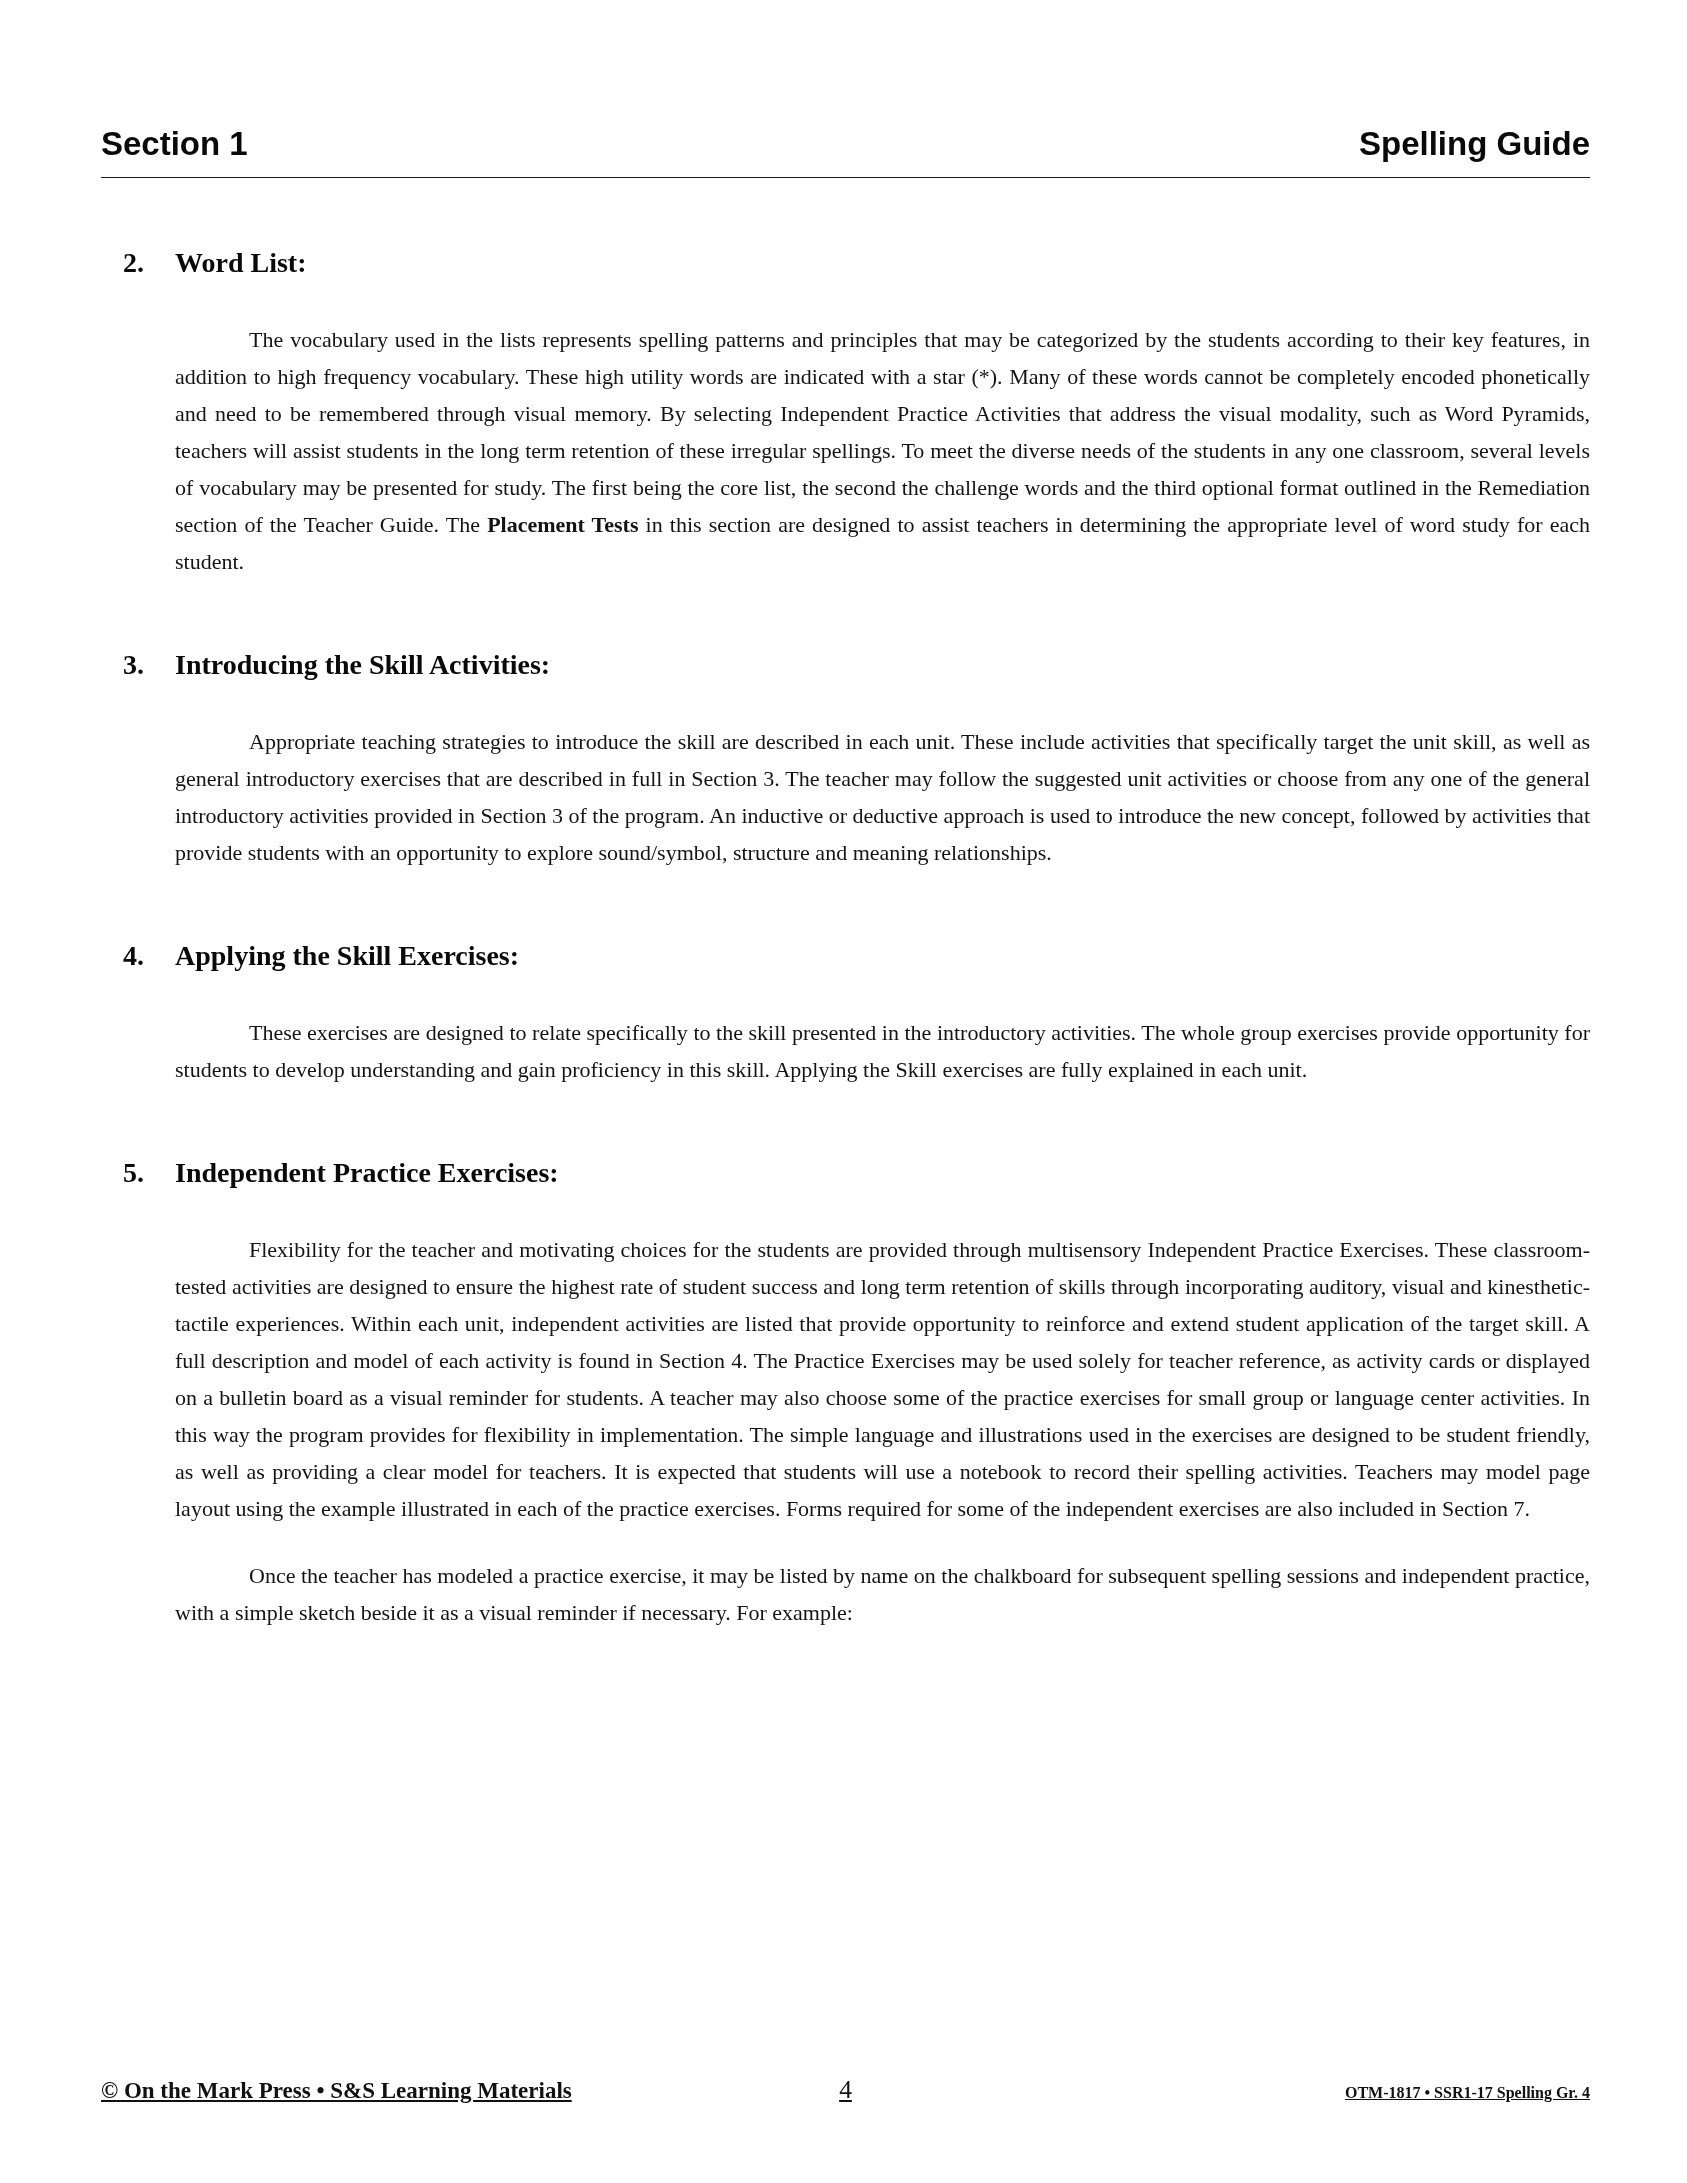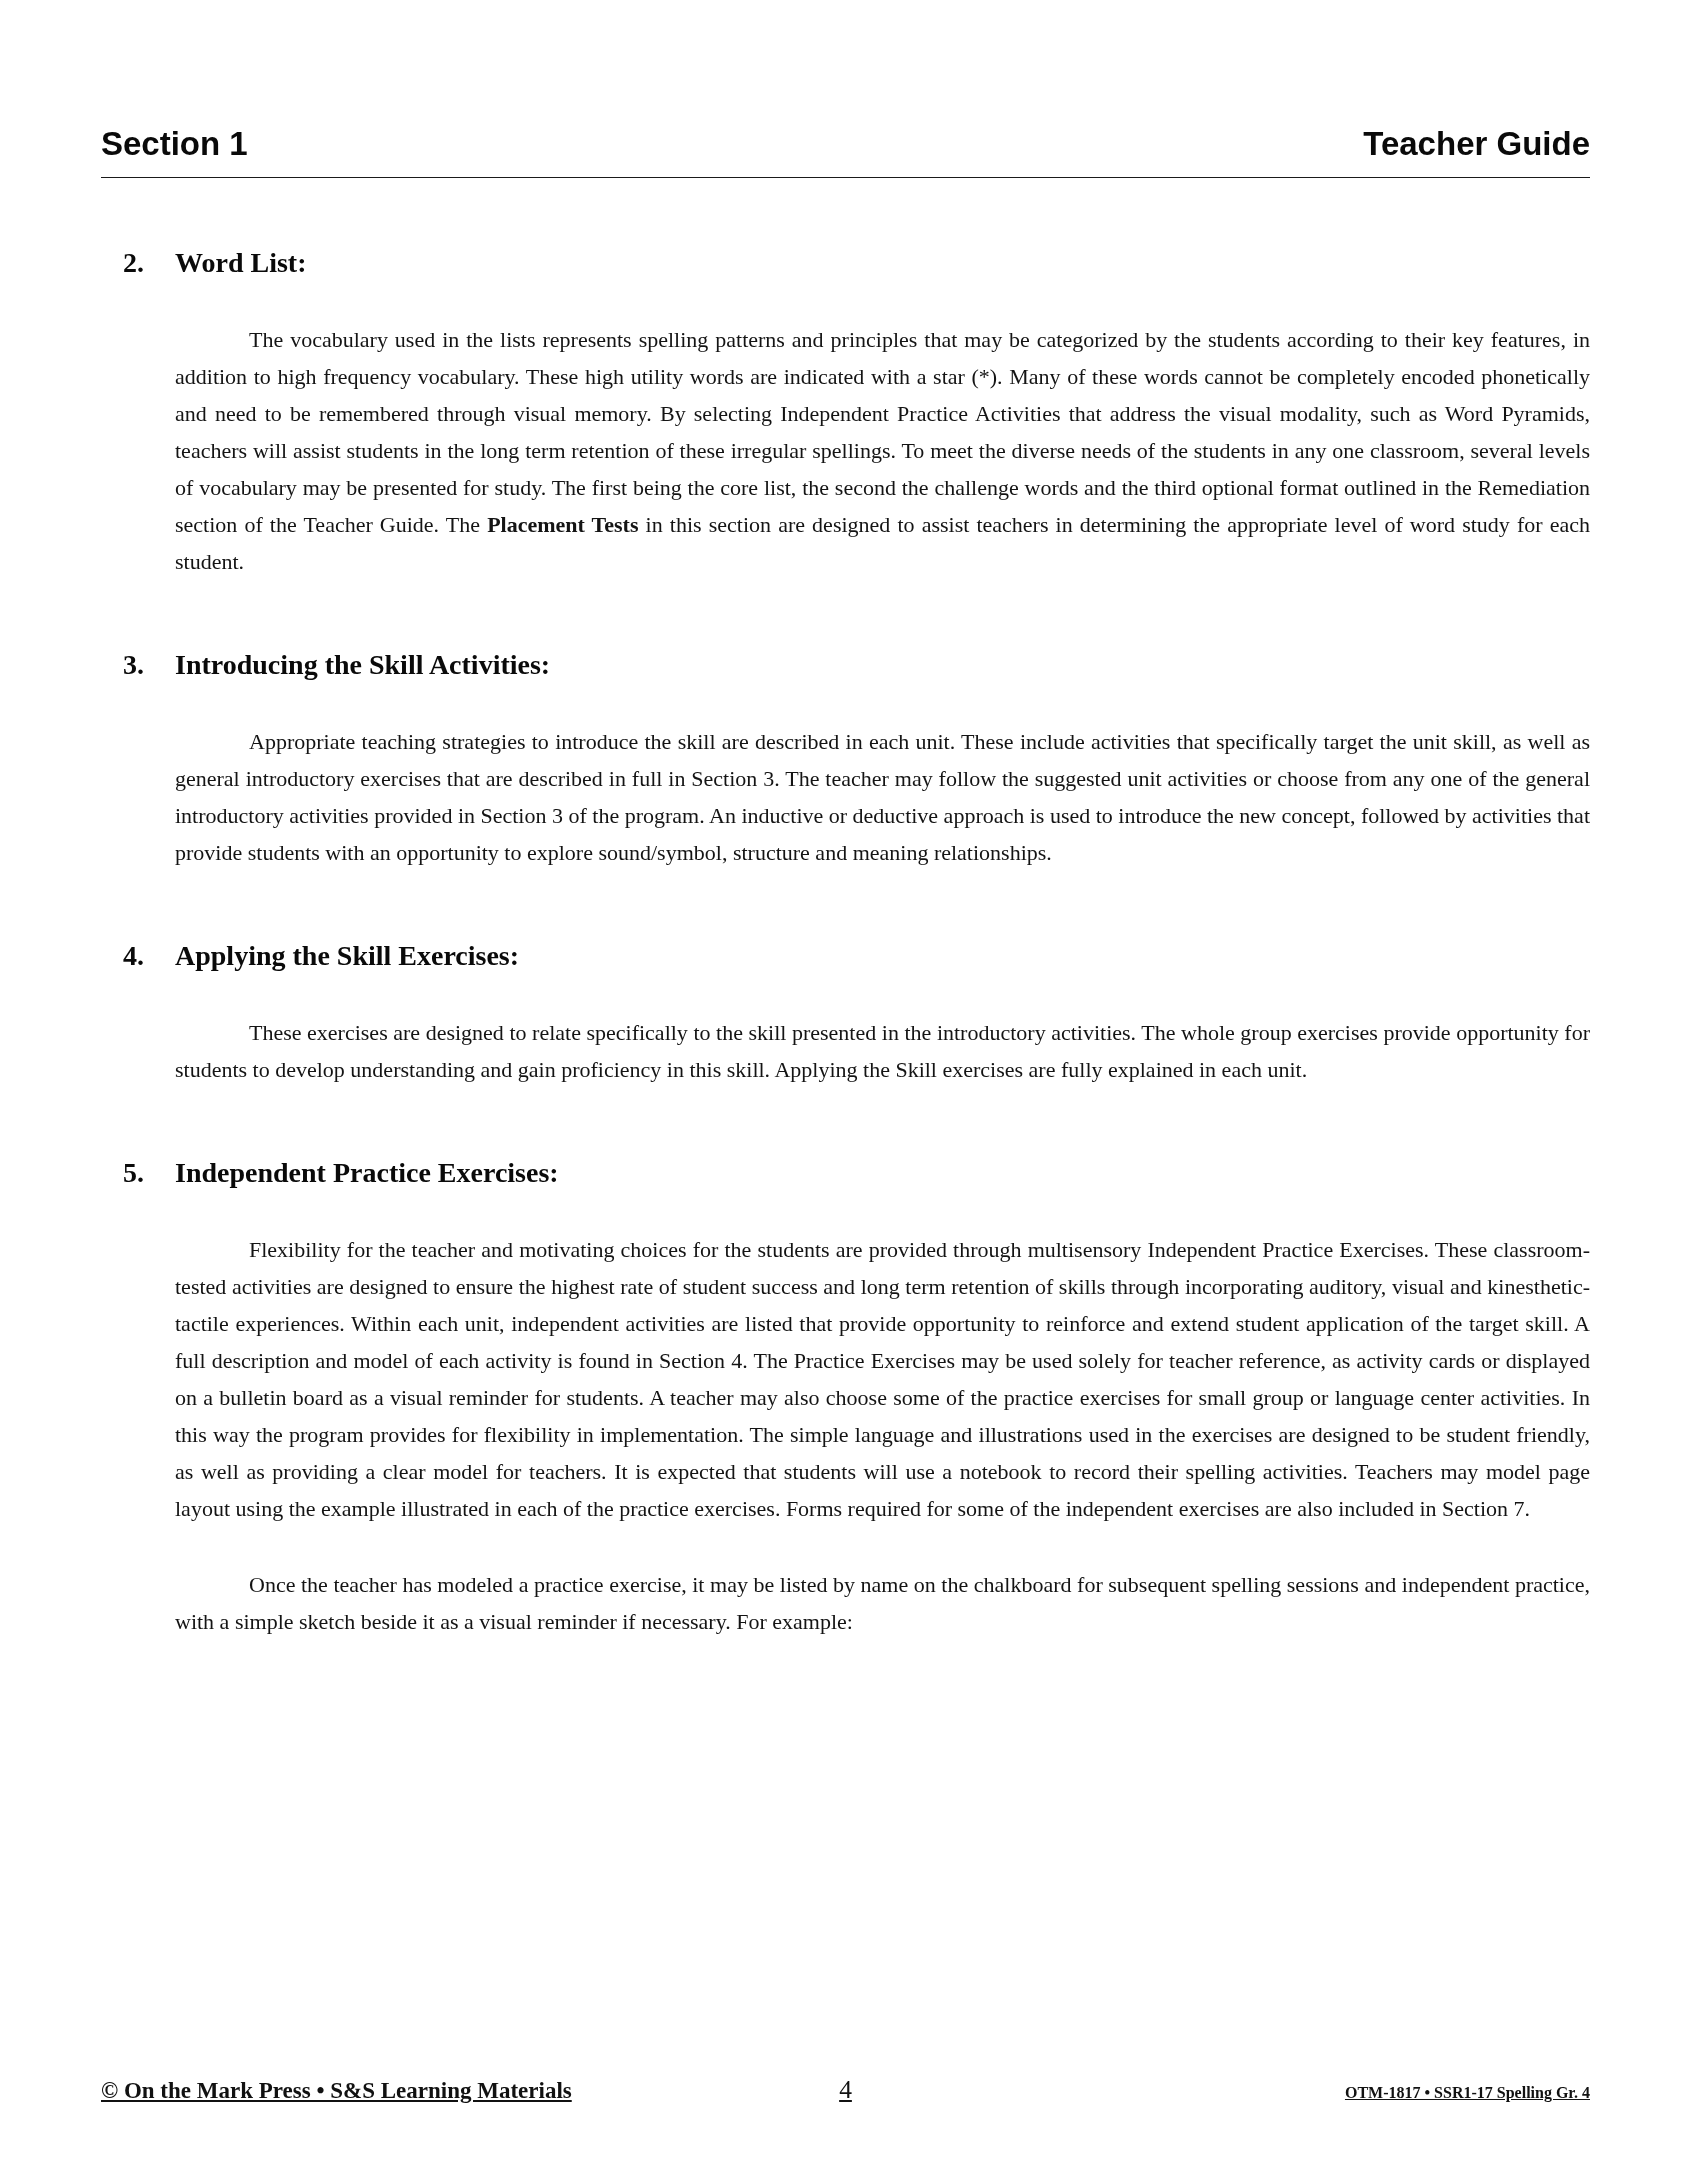--- a/index.html
+++ b/index.html
@@ -46,21 +46,21 @@
     margin-left: 22px;
   }
   .para {
     margin-left: 74px;
     font-size: 22px;
     line-height: 37px;
     text-align: justify;
     text-indent: 74px;
     color: #141414;
   }
-  .para + .para { margin-top: 39px; }
+  .para + .para { margin-top: 30px; }
   .para b { font-weight: 700; }
   .footer {
     position: absolute;
     left: 101px;
     right: 97px;
     bottom: 78px;
     display: flex;
     align-items: baseline;
     text-decoration: underline;
   }
@@ -82,21 +82,21 @@
     text-align: right;
   }
 </style>
 </head>
 <body>
 
 <div class="page">
 
   <div class="header">
     <span>Section 1</span>
-    <span>Teacher Guide</span>
+    <span>Spelling Guide</span>
   </div>
   <div class="rule"></div>
 
   <div>
       <div class="section">
         <div class="section-heading">
           <span class="section-num">2.</span>
           <span class="section-title">Word List:</span>
         </div>
         <p class="para"><span>The vocabulary used in the lists represents spelling patterns and principles that may be categorized by the students according to their key features, in addition to high frequency vocabulary.  These high utility words are indicated with a star (*).  Many of these words cannot be completely encoded phonetically and need to be remembered through visual memory.  By selecting Independent Practice Activities that address the visual modality, such as Word Pyramids, teachers will assist students in the long term retention of these irregular spellings.  To meet the diverse needs of the students in any one classroom, several levels of vocabulary may be presented for study.  The first being the core list, the second the challenge words and the third optional format outlined in the Remediation section of the Teacher Guide.  The </span><b>Placement Tests</b><span> in this section are designed to assist teachers in determining the appropriate level of word study for each student.</span></p>

